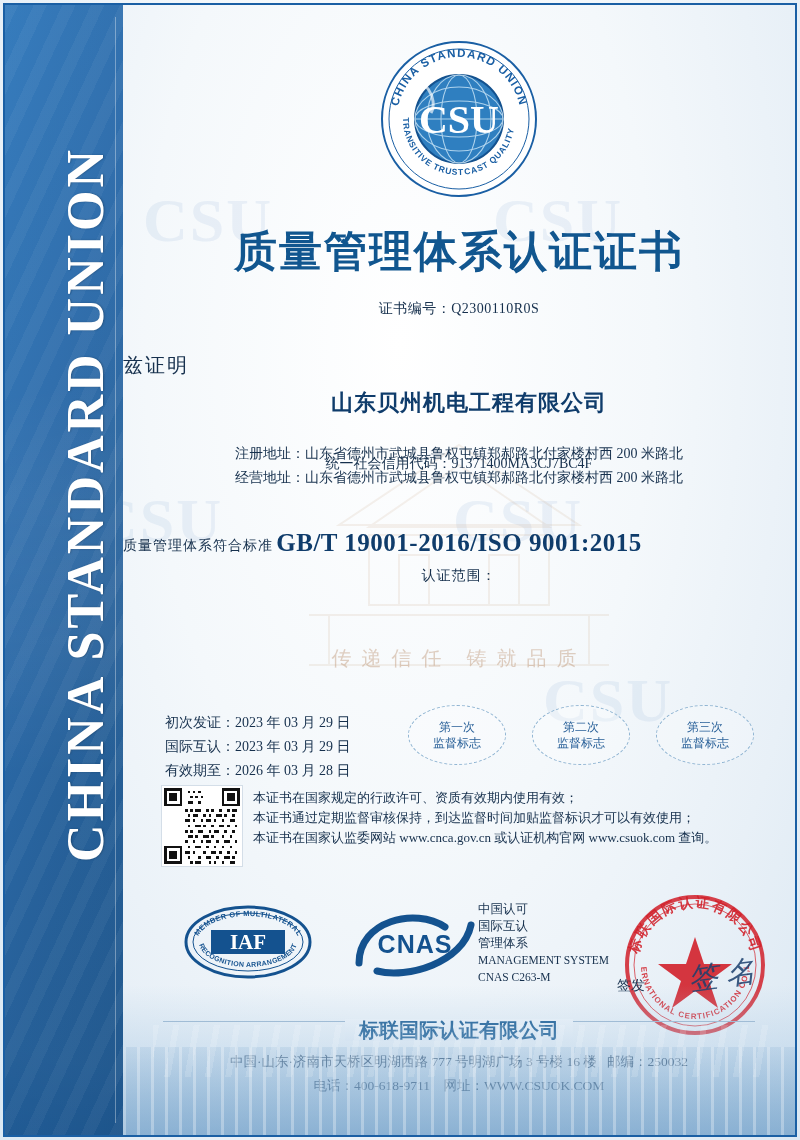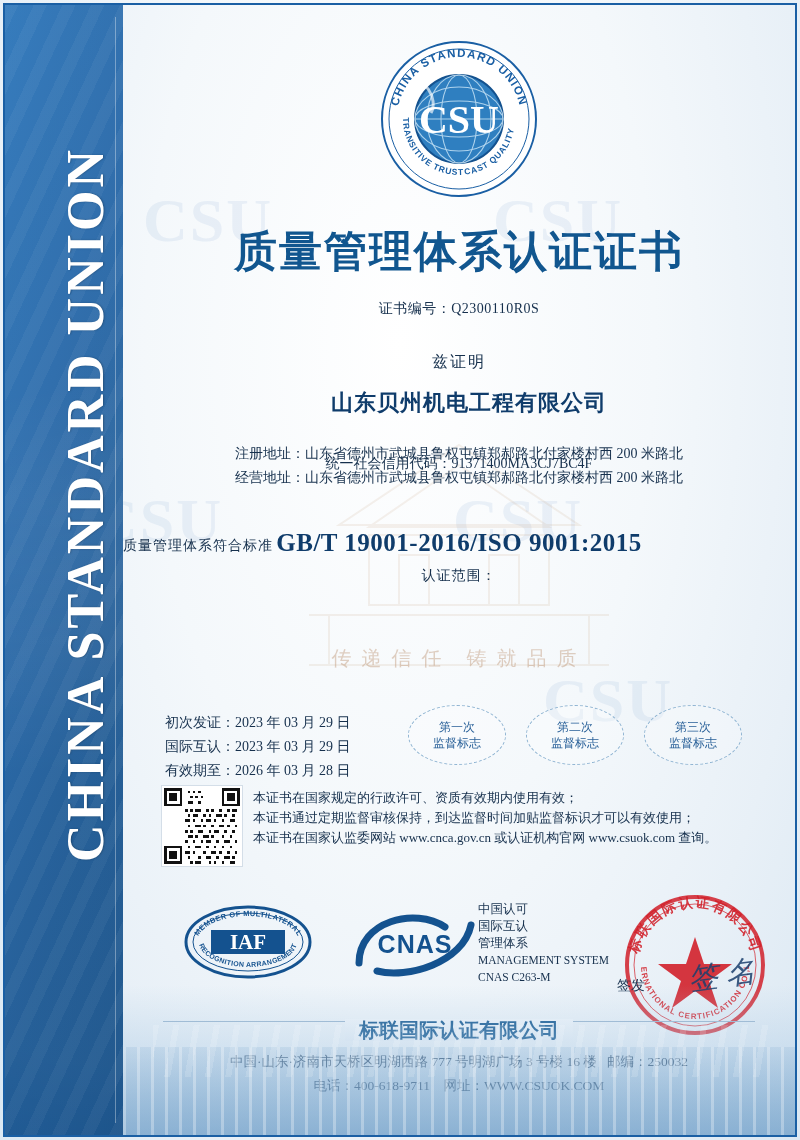--- a/index.html
+++ b/index.html
@@ -116,21 +116,21 @@
     letter-spacing:2px;
     color:#11568f;
     text-shadow:0 1px 0 rgba(255,255,255,.7);
   }
   .cert-no{
     position:absolute;top:295px;left:0;right:0;
     text-align:center;font-size:14px;color:#16304d;letter-spacing:.5px;
   }
   .hereby{
     position:absolute;top:347px;left:0;right:0;
-    text-align:center;font-size:16px;color:#16304d;letter-spacing:2px;
+    font-size:20px;color:#16304d;letter-spacing:2px;
   }
   .company{
     position:absolute;top:383px;left:0;right:0;
     text-align:center;font-size:22px;font-weight:bold;color:#0f3c6b;letter-spacing:1px;margin-left:20px;
   }
   .uscc{
     position:absolute;top:418px;left:0;right:0;
     text-align:center;font-size:14px;color:#16304d;margin-top:32px;
   }
   .addr1{
@@ -163,21 +163,21 @@
     pointer-events:none;
   }
   
   .dates{
     position:absolute;left:42px;top:706px;
     font-size:14px;color:#16304d;line-height:24px;
   }
   
   .stamps{
     position:absolute;left:285px;top:700px;
-    display:flex;gap:20px;
+    display:flex;gap:26px;
   }
   .stamp{
     width:96px;height:58px;
     border:1px dashed #8fb4d2;
     border-radius:50%/50%;
     display:flex;flex-direction:column;align-items:center;justify-content:center;
     color:#2a6199;font-size:12px;line-height:16px;
     background:rgba(255,255,255,.25);
   }
   

